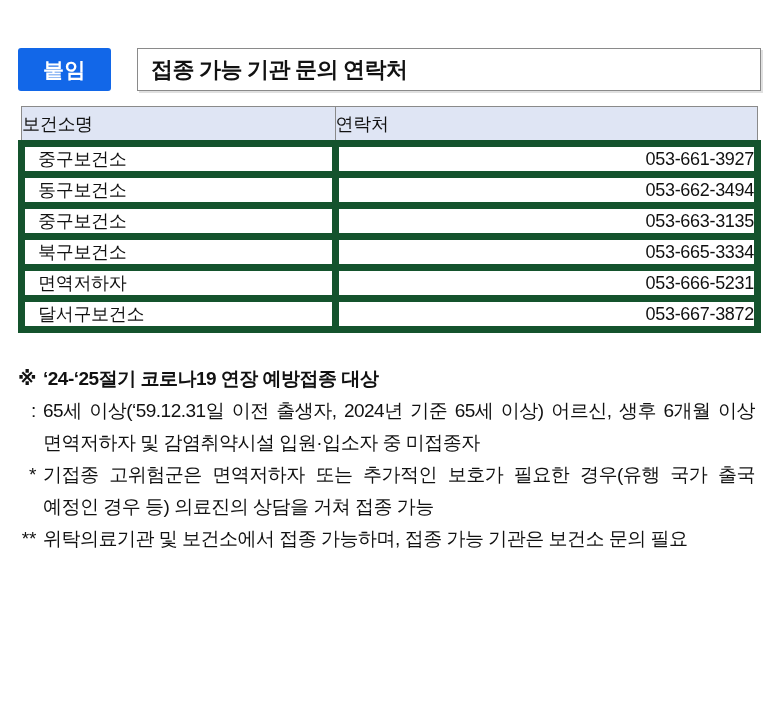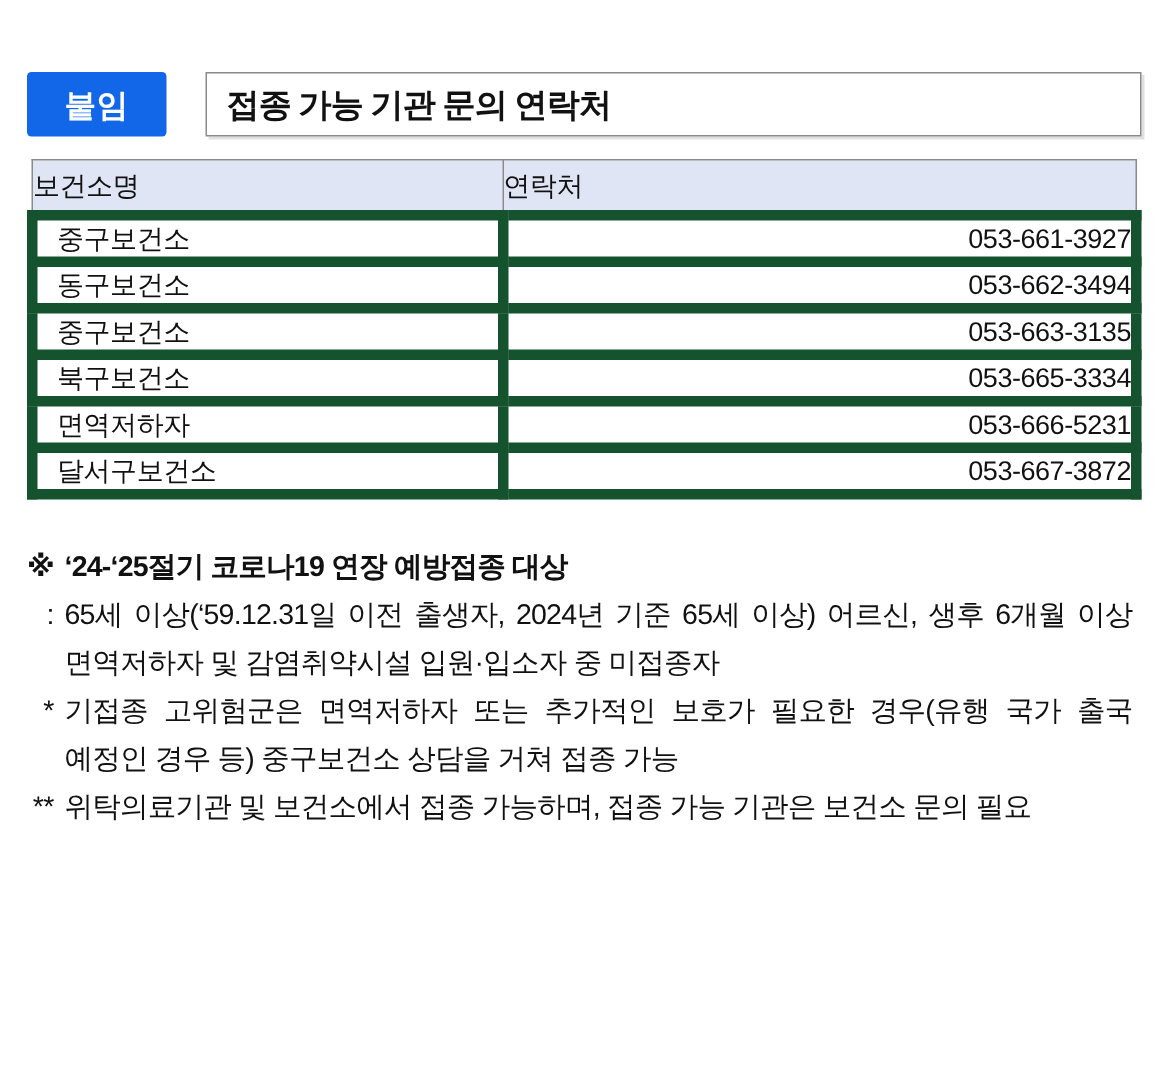--- a/index.html
+++ b/index.html
@@ -164,21 +164,21 @@
     <div class="note-heading">
       <span>※</span>
       <span>‘24-‘25절기 코로나19 연장 예방접종 대상</span>
     </div>
     <div class="note-item">
       <span class="note-marker">:</span>
       <div class="note-text">65세 이상(‘59.12.31일 이전 출생자, 2024년 기준 65세 이상) 어르신, 생후 6개월 이상 면역저하자 및 감염취약시설 입원·입소자 중 미접종자</div>
     </div>
     <div class="note-item">
       <span class="note-marker">*</span>
-      <div class="note-text">기접종 고위험군은 면역저하자 또는 추가적인 보호가 필요한 경우(유행 국가 출국 예정인 경우 등) 중구보건소 상담을 거쳐 접종 가능</div>
+      <div class="note-text">기접종 고위험군은 면역저하자 또는 추가적인 보호가 필요한 경우(유행 국가 출국 예정인 경우 등) 의료진의 상담을 거쳐 접종 가능</div>
     </div>
     <div class="note-item">
       <span class="note-marker">**</span>
       <div class="note-text">위탁의료기관 및 보건소에서 접종 가능하며, 접종 가능 기관은 보건소 문의 필요</div>
     </div>
   </div>
 
 </div>
 
 </body></html>

